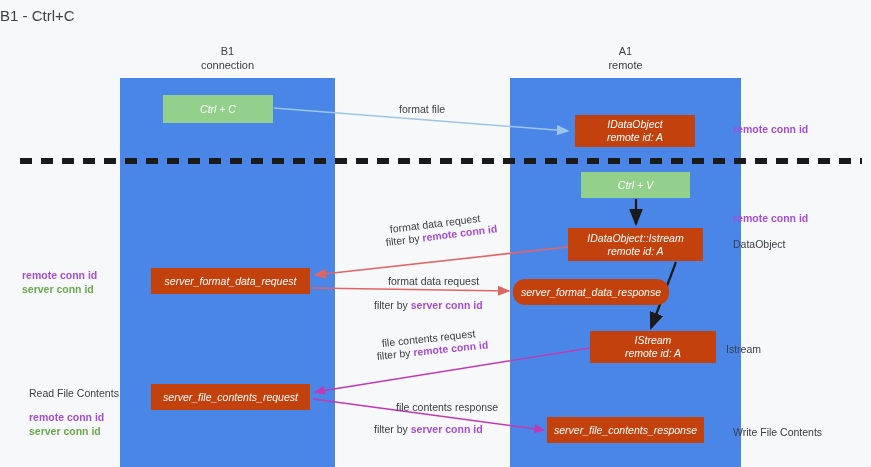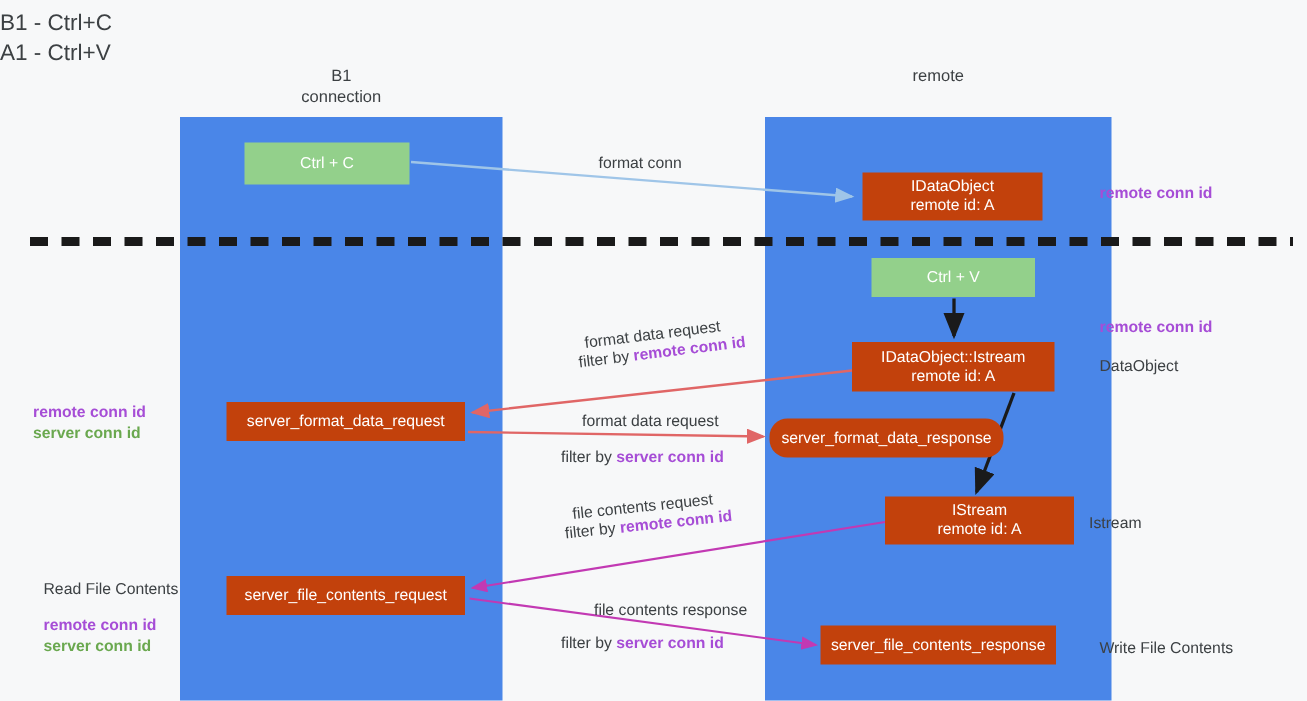--- a/index.html
+++ b/index.html
@@ -42,20 +42,21 @@
   
   .box{
     position:absolute;
     display:flex;align-items:center;justify-content:center;
     flex-direction:column;
     color:#ffffff;
     font-size:10.5px;
     line-height:13px;
     box-sizing:border-box;
     padding:2px 4px;
+    font-style:italic;
   }
   .box.green{background:#93d08b;}
   .box.orange{background:#fbb councils;}
   .box.orange{background:#c2410c;}
 
   
   #box-ctrlc{left:163px;top:95px;width:110px;height:28px;}
   #box-dataobject-top{left:575px;top:115px;width:120px;height:32px;}
   #box-ctrlv{left:581px;top:172px;width:109px;height:26px;}
   #box-getdata{left:568px;top:228px;width:135px;height:33px;}
@@ -109,28 +110,28 @@
 
   svg.overlay{position:absolute;left:0;top:0;width:871px;height:467px;pointer-events:none;}
 </style>
 </head>
 <body>
 
 <div id="stage">
 
   <div id="title">
     <div>B1 - Ctrl+C</div>
-    <div>A1 - Ctrl+V</div>
   </div>
 
   <div id="head-b1" class="lane-head">
     <div>B1</div>
     <div>connection</div>
   </div>
   <div id="head-a1" class="lane-head">
+    <div>A1</div>
     <div>remote</div>
   </div>
 
   <div id="lane-b1" class="lane"></div>
   <div id="lane-a1" class="lane"></div>
 
   <svg class="overlay" viewBox="0 0 871 467">
     <defs>
       <marker id="arw-blue" markerWidth="9" markerHeight="9" refX="7" refY="3.2" orient="auto">
         <path d="M0,0 L8,3.2 L0,6.4 z" fill="#9fc5e8"></path>
@@ -197,21 +198,21 @@
   </div>
 
   <div id="box-srv-file-resp" class="box orange">
     <span>server_file_contents_response</span>
   </div>
 
   <div id="box-srv-file-req" class="box orange">
     <span>server_file_contents_request</span>
   </div>
 
-  <div id="lbl-format-list" class="flat-label">format conn</div>
+  <div id="lbl-format-list" class="flat-label">format file</div>
 
   <div id="lbl-fmt-req" class="rot-label">format data request</div>
   <div id="lbl-fmt-req2" class="rot-label">
     <span class="plain">filter by </span><span class="purple">remote conn id</span>
   </div>
 
   <div id="lbl-fmt-resp" class="flat-label">format data request</div>
   <div id="lbl-fmt-resp2" class="flat-label">
     <span class="plain">filter by </span><span class="purple">server conn id</span>
   </div>

